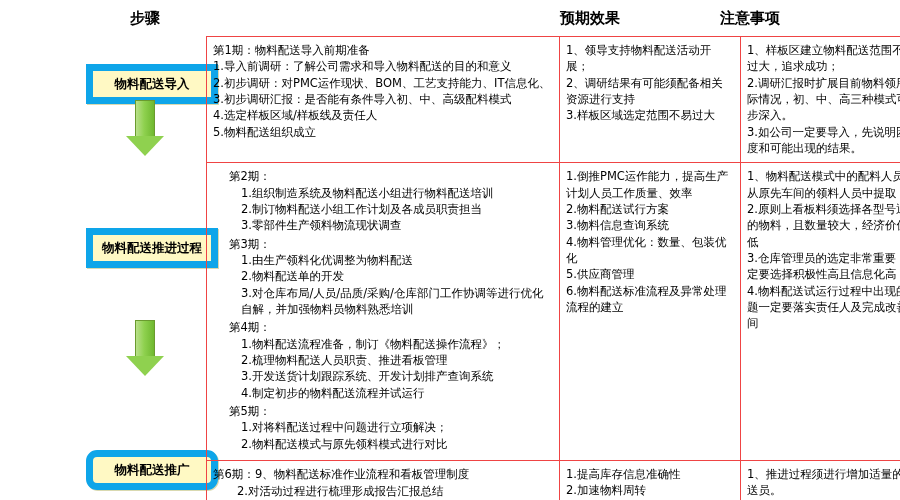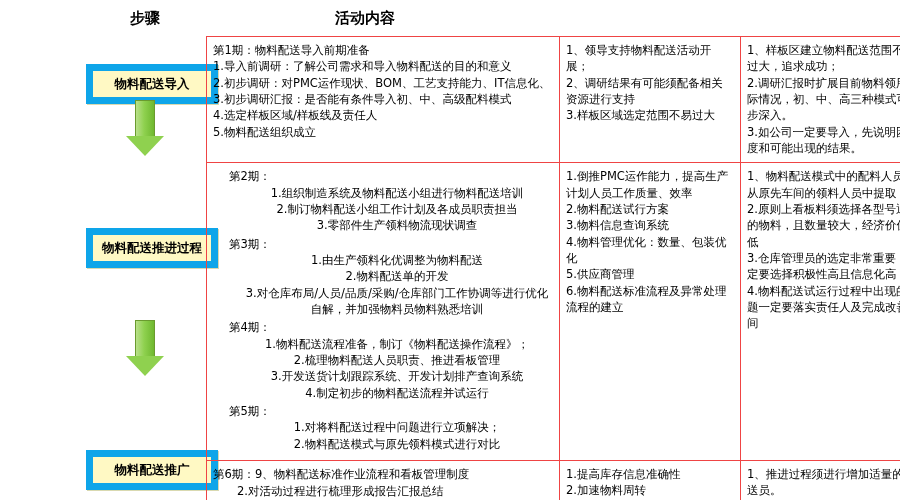--- a/index.html
+++ b/index.html
@@ -53,21 +53,21 @@
     box-shadow: 1px 1px 0 #d9d9b0;
     display: flex;
     align-items: center;
     justify-content: center;
     font-size: 12.5px;
     font-weight: bold;
     color: #000;
   }
   .stage-1 { top: 64px; }
   .stage-2 { top: 228px; }
-  .stage-3 { top: 450px; }
+  .stage-3 { top: 450px; border-radius: 11px; }
 
   
   .arrow {
     position: absolute;
     left: 126px;
     width: 38px;
   }
   .arrow .shaft {
     width: 20px;
     margin-left: 9px;
@@ -105,31 +105,32 @@
     line-height: 1.42;
     color: #000;
   }
   .col-act  { width: 340px; }
   .col-eff  { width: 168px; }
   .col-note { width: 178px; }
 
   .blk { margin: 0 0 2px 16px; }
   .blk-title { margin: 0 0 1px 0; }
   .ln { margin: 0; padding: 0; }
-  .ind { padding-left: 12px; text-indent: 0; text-align: center; }
+  .ind { padding-left: 12px; text-indent: 0; }
   .ind2 { padding-left: 24px; }
 </style>
 </head>
 <body>
 
 <div class="page">
 
   <div class="header">
     <div class="h h-step">步骤</div>
-    <div class="h h-act">活动内容</div>
+    <div class="h h-eff">预期效果</div>
+    <div class="h h-note">注意事项</div>
   </div>
 
   <div class="stage stage-1">物料配送导入</div>
   <div class="stage stage-2">物料配送推进过程</div>
   <div class="stage stage-3">物料配送推广</div>
 
   <div class="arrow arrow-1">
     <div class="shaft"></div>
     <div class="head"></div>
   </div>

